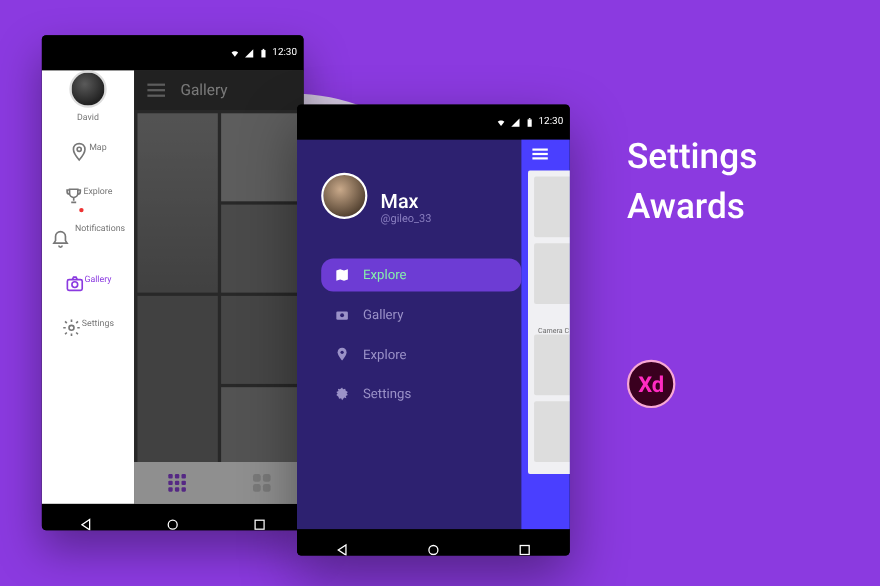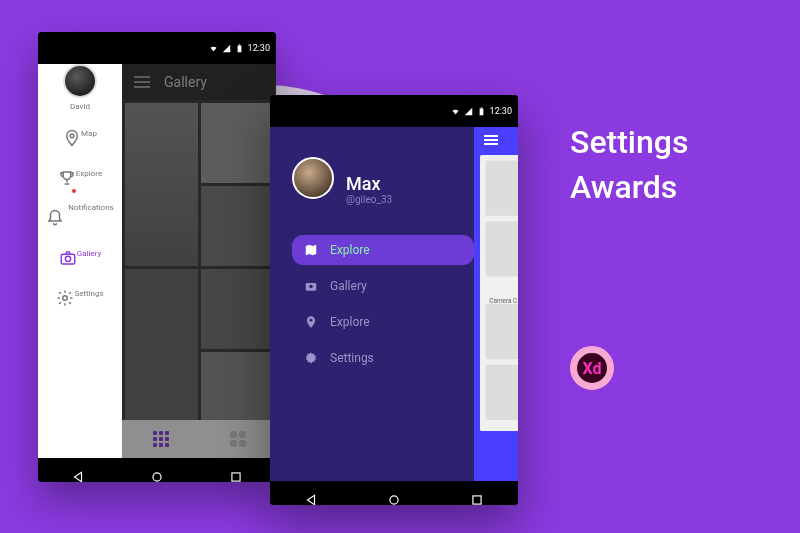--- a/index.html
+++ b/index.html
@@ -203,29 +203,29 @@
   .promo {
     position: absolute;
     top: 120px; left: 570px;
     color: #fff;
     font-size: 32px;
     font-weight: 500;
     line-height: 1.4;
   }
   .xd-badge {
     position: absolute;
-    top: 346px; left: 570px;
+    top: 327px; left: 570px;
     width: 44px; height: 44px;
     border-radius: 50%;
     background: #3a001f;
-    border: 7px solid #f9a8d4;
+    border: 2px solid #f9a8d4;
     display: flex; align-items: center; justify-content: center;
     color: #ff2bc2;
     font-weight: 700;
-    font-size: 16px;
+    font-size: 20px;
   }
 </style>
 </head>
 <body>
 
 <div class="bg-circle"></div>
 
 <div class="phone1">
   <div class="statusbar">
     <svg class="ico" viewBox="0 0 24 24" fill="#fff">

